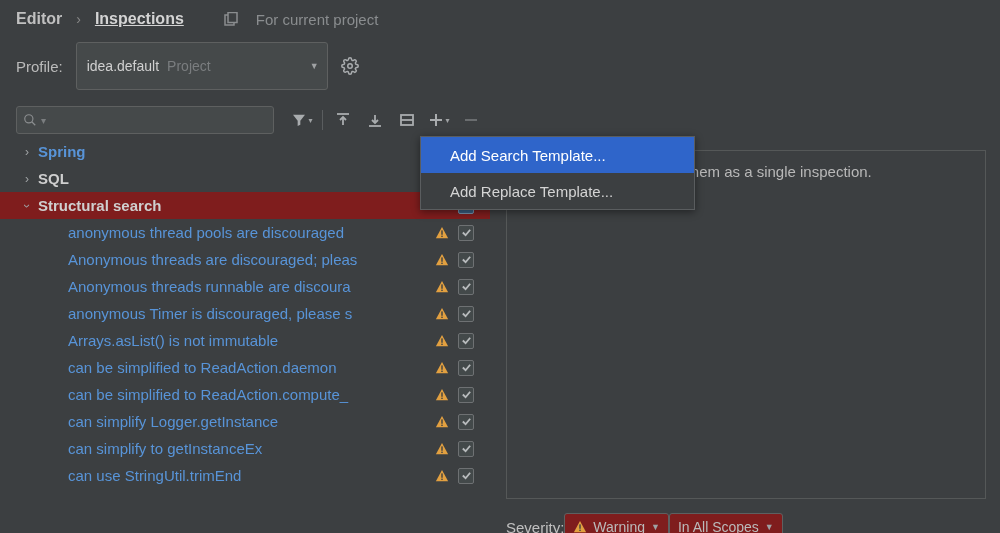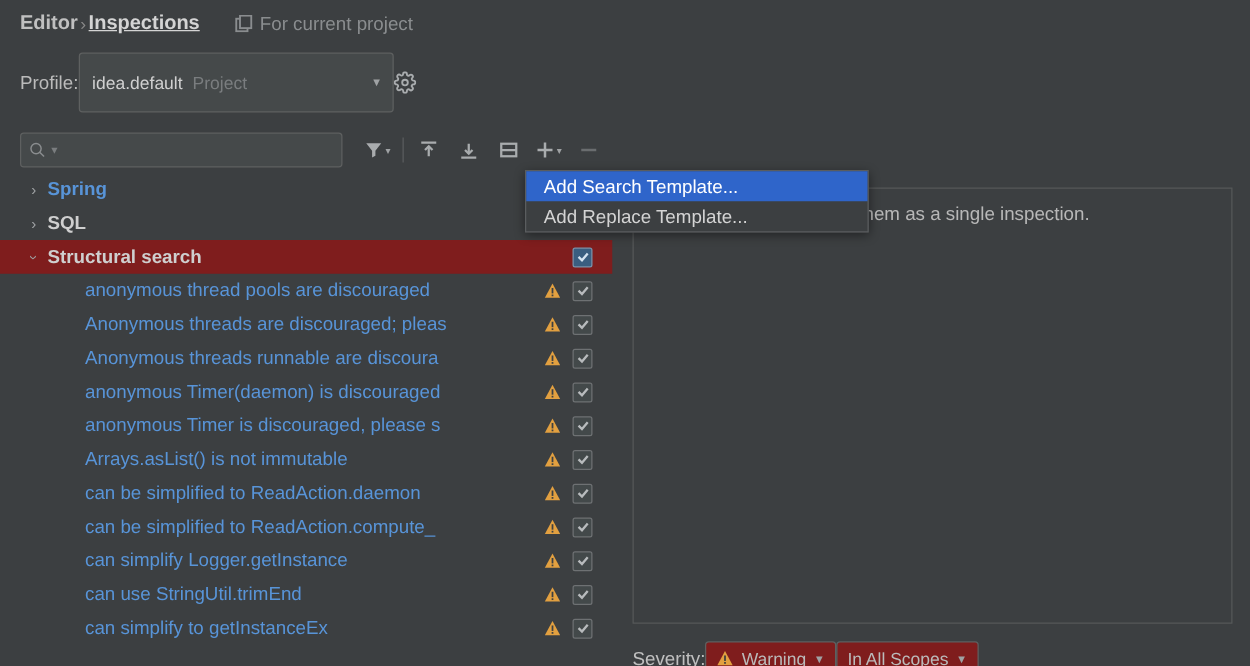--- a/index.html
+++ b/index.html
@@ -10,29 +10,29 @@
     font-size: 14px;
     width: 1000px;
     height: 533px;
     overflow: hidden;
     position: relative;
   }
   .header {
     display: flex;
     align-items: center;
     padding: 10px 16px 8px 16px;
-    gap: 0;
+    gap: 12px;
   }
   .crumb { font-weight: 600; color: #c0c0c0; font-size: 16px; }
   .crumb-current { font-weight: 700; color: #d4d4d4; font-size: 16px; text-decoration: underline; }
   .chev { color: #888; font-size: 14px; padding: 0 2px; }
   .proj-icon { width: 16px; height: 14px; display: inline-block; margin-left: 28px; margin-right: 4px; position: relative; }
   .proj-scope { color: #8a8d8f; font-size: 15px; }
   .profile-row {
-    display: flex; align-items: center; gap: 0; padding: 6px 16px 12px 16px;
+    display: flex; align-items: center; gap: 13px; padding: 6px 16px 12px 16px;
   }
   .profile-label { color: #bbb; font-size: 15px; }
   .select {
     display: flex; align-items: center;
     border: 1px solid #5e6060;
     background: #45494a;
     height: 48px; padding: 0 8px 0 10px;
     border-radius: 3px; width: 252px;
     gap: 6px;
     justify-content: space-between;
@@ -97,21 +97,21 @@
     display: flex; align-items: center; gap: 6px;
     border: 1px solid #5e6060; background: #7f1d1d;
     height: 28px; padding: 0 8px; border-radius: 3px;
   }
   .popup {
     position: absolute; top: 136px; left: 420px;
     background: #3c3f41; border: 1px solid #5a5d5f;
     width: 275px;
     box-shadow: 0 2px 8px rgba(0,0,0,.45);
   }
-  .popup-item { height: 24px; display: flex; align-items: center; padding: 0 14px; font-size: 15px; color: #d4d4d4;}
+  .popup-item { height: 36px; display: flex; align-items: center; padding: 0 29px; font-size: 15px; color: #d4d4d4;}
   .popup-item.hl { background: #2f65ca; color: #fff;}
   .tri {font-size: 9px; color:#9fa2a4;}
 </style>
 </head>
 <body>
 
 <div class="header">
   <span class="crumb">Editor</span>
   <span class="chev">›</span>
   <span class="crumb-current">Inspections</span>
@@ -260,37 +260,20 @@
           </span>
           <span class="chk-col">
             <span class="checkbox">
               <svg width="11" height="11" viewBox="0 0 12 12" stroke="currentColor" stroke-width="2" fill="none">
                 <polyline points="2,6 5,9 10,3"></polyline>
               </svg>
             </span>
           </span>
         </div>
         <div class="sub-row">
-          <span class="sub-label">anonymous Timer(daemon) is discouraged</span>
-          <span class="warn-col">
-            <svg width="14" height="14" viewBox="0 0 16 16">
-              <path d="M8 1 L15 14 L1 14 Z" fill="#e2a040"></path>
-              <rect x="7.2" y="5" width="1.6" height="5" fill="#3c3f41"></rect>
-              <rect x="7.2" y="11" width="1.6" height="1.6" fill="#3c3f41"></rect>
-            </svg>
-          </span>
-          <span class="chk-col">
-            <span class="checkbox">
-              <svg width="11" height="11" viewBox="0 0 12 12" stroke="currentColor" stroke-width="2" fill="none">
-                <polyline points="2,6 5,9 10,3"></polyline>
-              </svg>
-            </span>
-          </span>
-        </div>
-        <div class="sub-row">
           <span class="sub-label">anonymous Timer is discouraged, please s</span>
           <span class="warn-col">
             <svg width="14" height="14" viewBox="0 0 16 16">
               <path d="M8 1 L15 14 L1 14 Z" fill="#e2a040"></path>
               <rect x="7.2" y="5" width="1.6" height="5" fill="#3c3f41"></rect>
               <rect x="7.2" y="11" width="1.6" height="1.6" fill="#3c3f41"></rect>
             </svg>
           </span>
           <span class="chk-col">
             <span class="checkbox">
@@ -362,38 +345,38 @@
           </span>
           <span class="chk-col">
             <span class="checkbox">
               <svg width="11" height="11" viewBox="0 0 12 12" stroke="currentColor" stroke-width="2" fill="none">
                 <polyline points="2,6 5,9 10,3"></polyline>
               </svg>
             </span>
           </span>
         </div>
         <div class="sub-row">
+          <span class="sub-label">can simplify to getInstanceEx</span>
+          <span class="warn-col">
+            <svg width="14" height="14" viewBox="0 0 16 16">
+              <path d="M8 1 L15 14 L1 14 Z" fill="#e2a040"></path>
+              <rect x="7.2" y="5" width="1.6" height="5" fill="#3c3f41"></rect>
+              <rect x="7.2" y="11" width="1.6" height="1.6" fill="#3c3f41"></rect>
+            </svg>
+          </span>
+          <span class="chk-col">
+            <span class="checkbox">
+              <svg width="11" height="11" viewBox="0 0 12 12" stroke="currentColor" stroke-width="2" fill="none">
+                <polyline points="2,6 5,9 10,3"></polyline>
+              </svg>
+            </span>
+          </span>
+        </div>
+        <div class="sub-row">
           <span class="sub-label">can use StringUtil.trimEnd</span>
-          <span class="warn-col">
-            <svg width="14" height="14" viewBox="0 0 16 16">
-              <path d="M8 1 L15 14 L1 14 Z" fill="#e2a040"></path>
-              <rect x="7.2" y="5" width="1.6" height="5" fill="#3c3f41"></rect>
-              <rect x="7.2" y="11" width="1.6" height="1.6" fill="#3c3f41"></rect>
-            </svg>
-          </span>
-          <span class="chk-col">
-            <span class="checkbox">
-              <svg width="11" height="11" viewBox="0 0 12 12" stroke="currentColor" stroke-width="2" fill="none">
-                <polyline points="2,6 5,9 10,3"></polyline>
-              </svg>
-            </span>
-          </span>
-        </div>
-        <div class="sub-row">
-          <span class="sub-label">can simplify to getInstanceEx</span>
           <span class="warn-col">
             <svg width="14" height="14" viewBox="0 0 16 16">
               <path d="M8 1 L15 14 L1 14 Z" fill="#e2a040"></path>
               <rect x="7.2" y="5" width="1.6" height="5" fill="#3c3f41"></rect>
               <rect x="7.2" y="11" width="1.6" height="1.6" fill="#3c3f41"></rect>
             </svg>
           </span>
           <span class="chk-col">
             <span class="checkbox">
               <svg width="11" height="11" viewBox="0 0 12 12" stroke="currentColor" stroke-width="2" fill="none">

